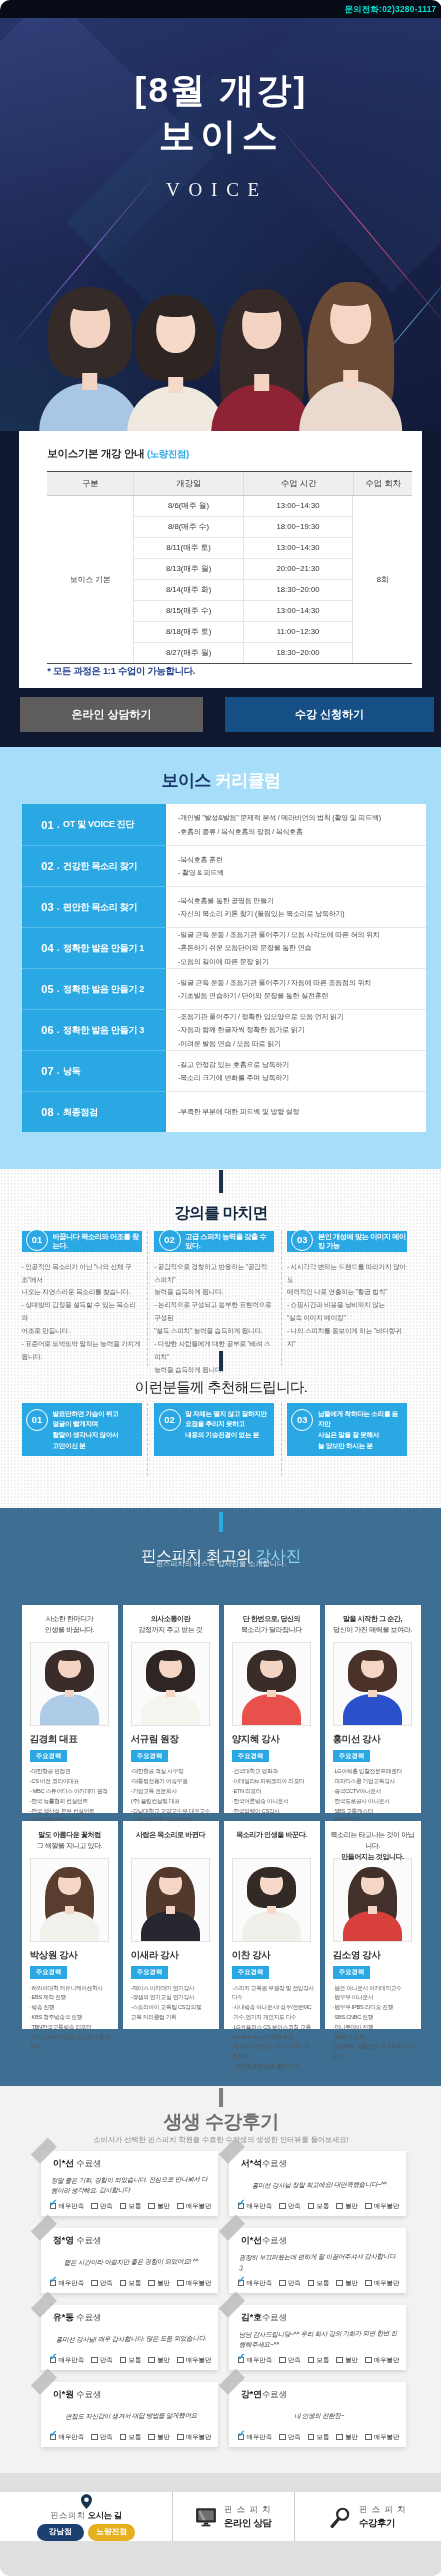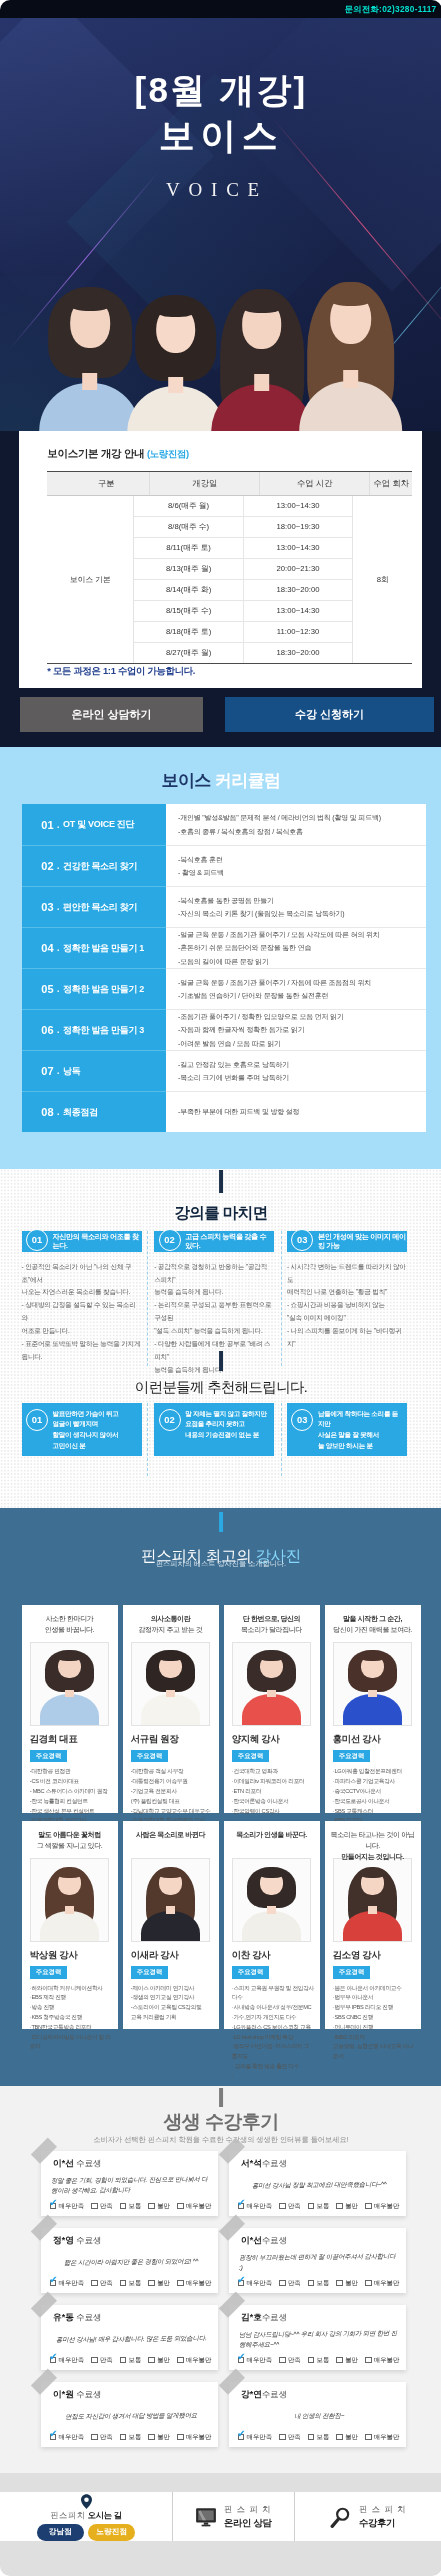--- a/index.html
+++ b/index.html
@@ -36,21 +36,21 @@
   .person .neck{position:absolute;bottom:36%;left:43%;width:14%;height:10%;background:var(--skin,#f2d2c0);}
   .person .face{position:absolute;left:31%;top:9%;width:38%;height:30%;background:var(--skin,#f2d2c0);border-radius:50% 50% 46% 46%;}
   .person .fringe{position:absolute;left:28%;top:4%;width:44%;height:13%;background:var(--hair,#3a2d29);border-radius:50% 50% 42% 42%;}
 
   
   .darkband{position:absolute;top:431px;left:0;width:442px;height:316px;background:#101830;}
   .panel{position:absolute;top:0;left:19.3px;width:403px;height:257px;background:#fff;}
   .panel-title{position:absolute;top:15.5px;left:28px;font-size:10.5px;font-weight:bold;color:#2b2b2b;letter-spacing:-0.3px;}
   .panel-title .branch{color:#2aa9e5;font-weight:bold;font-size:9.4px;}
   .sch-table{position:absolute;top:40px;left:28px;width:365px;border-top:1.7px solid #4b4b4b;border-bottom:1.7px solid #4b4b4b;font-size:7.7px;color:#333;}
-  .sch-head{display:flex;background:#efefef;border-bottom:0.6px solid #c9c9c9;height:23px;line-height:23px;text-align:center;font-size:8.3px;padding-left:16px;}
+  .sch-head{display:flex;background:#efefef;border-bottom:0.6px solid #c9c9c9;height:23px;line-height:23px;text-align:center;font-size:8.3px;}
   .sch-head .h1{width:86px;}
   .sch-head .h2{width:109px;border-left:0.6px solid #ddd;}
   .sch-head .h3{width:109px;border-left:0.6px solid #ddd;}
   .sch-head .h4{flex:1;border-left:0.6px solid #ddd;}
   .sch-body{display:flex;}
   .sch-c1{width:86px;display:flex;align-items:center;justify-content:center;font-size:7.7px;}
   .sch-rows{width:218px;border-left:0.6px solid #e3e3e3;}
   .sch-row{display:flex;height:20px;line-height:20px;text-align:center;}
   .sch-row + .sch-row{border-top:0.6px solid #e6e6e6;}
   .sch-row .date{width:109px;}
@@ -385,21 +385,21 @@
   <div class="after">
     <div class="vbar bar1"></div>
     <div class="after-heading">강의를 마치면</div>
     <div class="dash d1a"></div>
     <div class="dash d1b"></div>
     <div class="after-cols">
 
         <div class="after-col">
           <div class="pill">
             <span class="num">01</span>
-            <span class="ttl">자신만의 목소리와 어조를 찾는다.</span>
+            <span class="ttl">바꿉니다 목소리와 어조를 찾는다.</span>
           </div>
           <div class="after-body">
             <div>- 인공적인 목소리가 아닌 "나의 신체 구조"에서</div>
             <div>나오는 자연스러운 목소리를 찾습니다.</div>
             <div>- 상대방의 감정을 설득할 수 있는 목소리와</div>
             <div>어조로 만듭니다.</div>
             <div>- 표준어로 또박또박 말하는 능력을 가지게 됩니다.</div>
           </div>
         </div>
 

